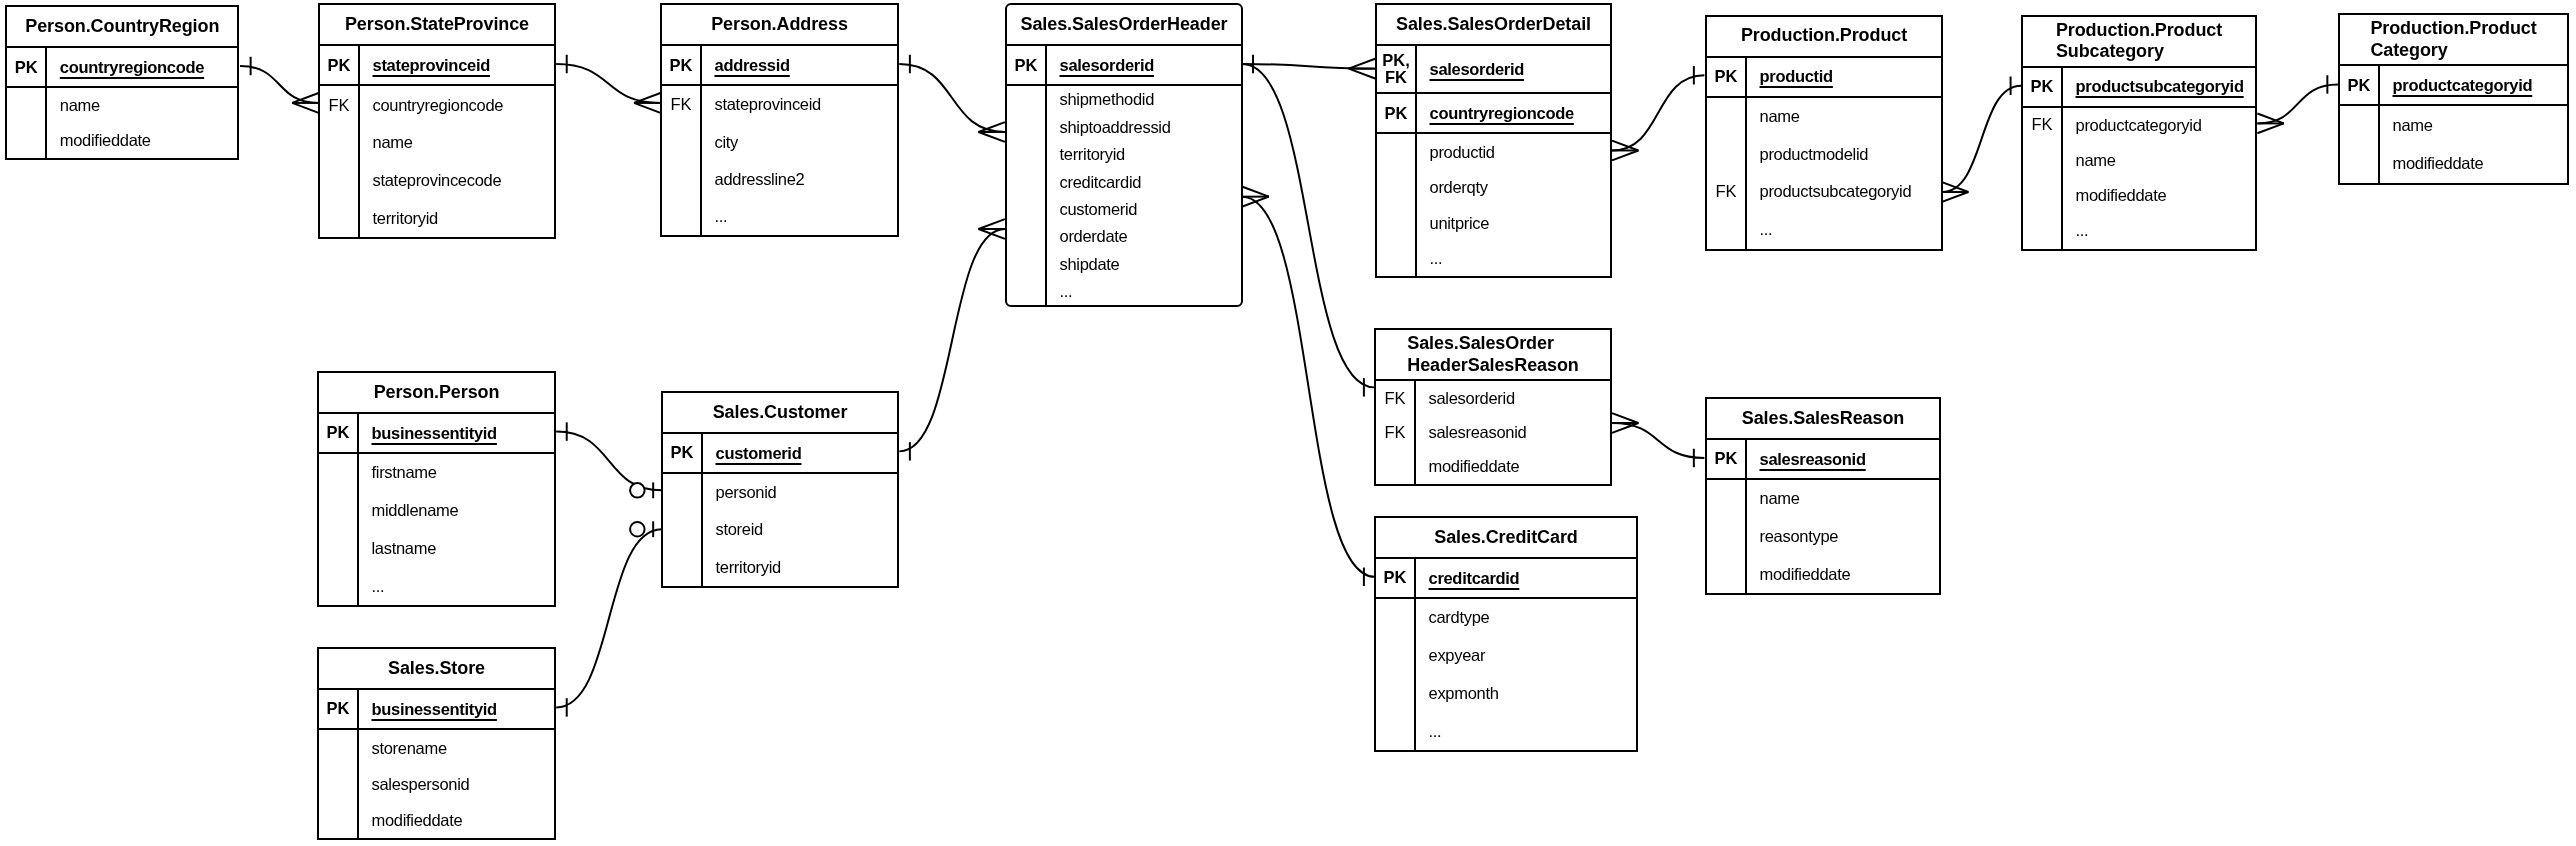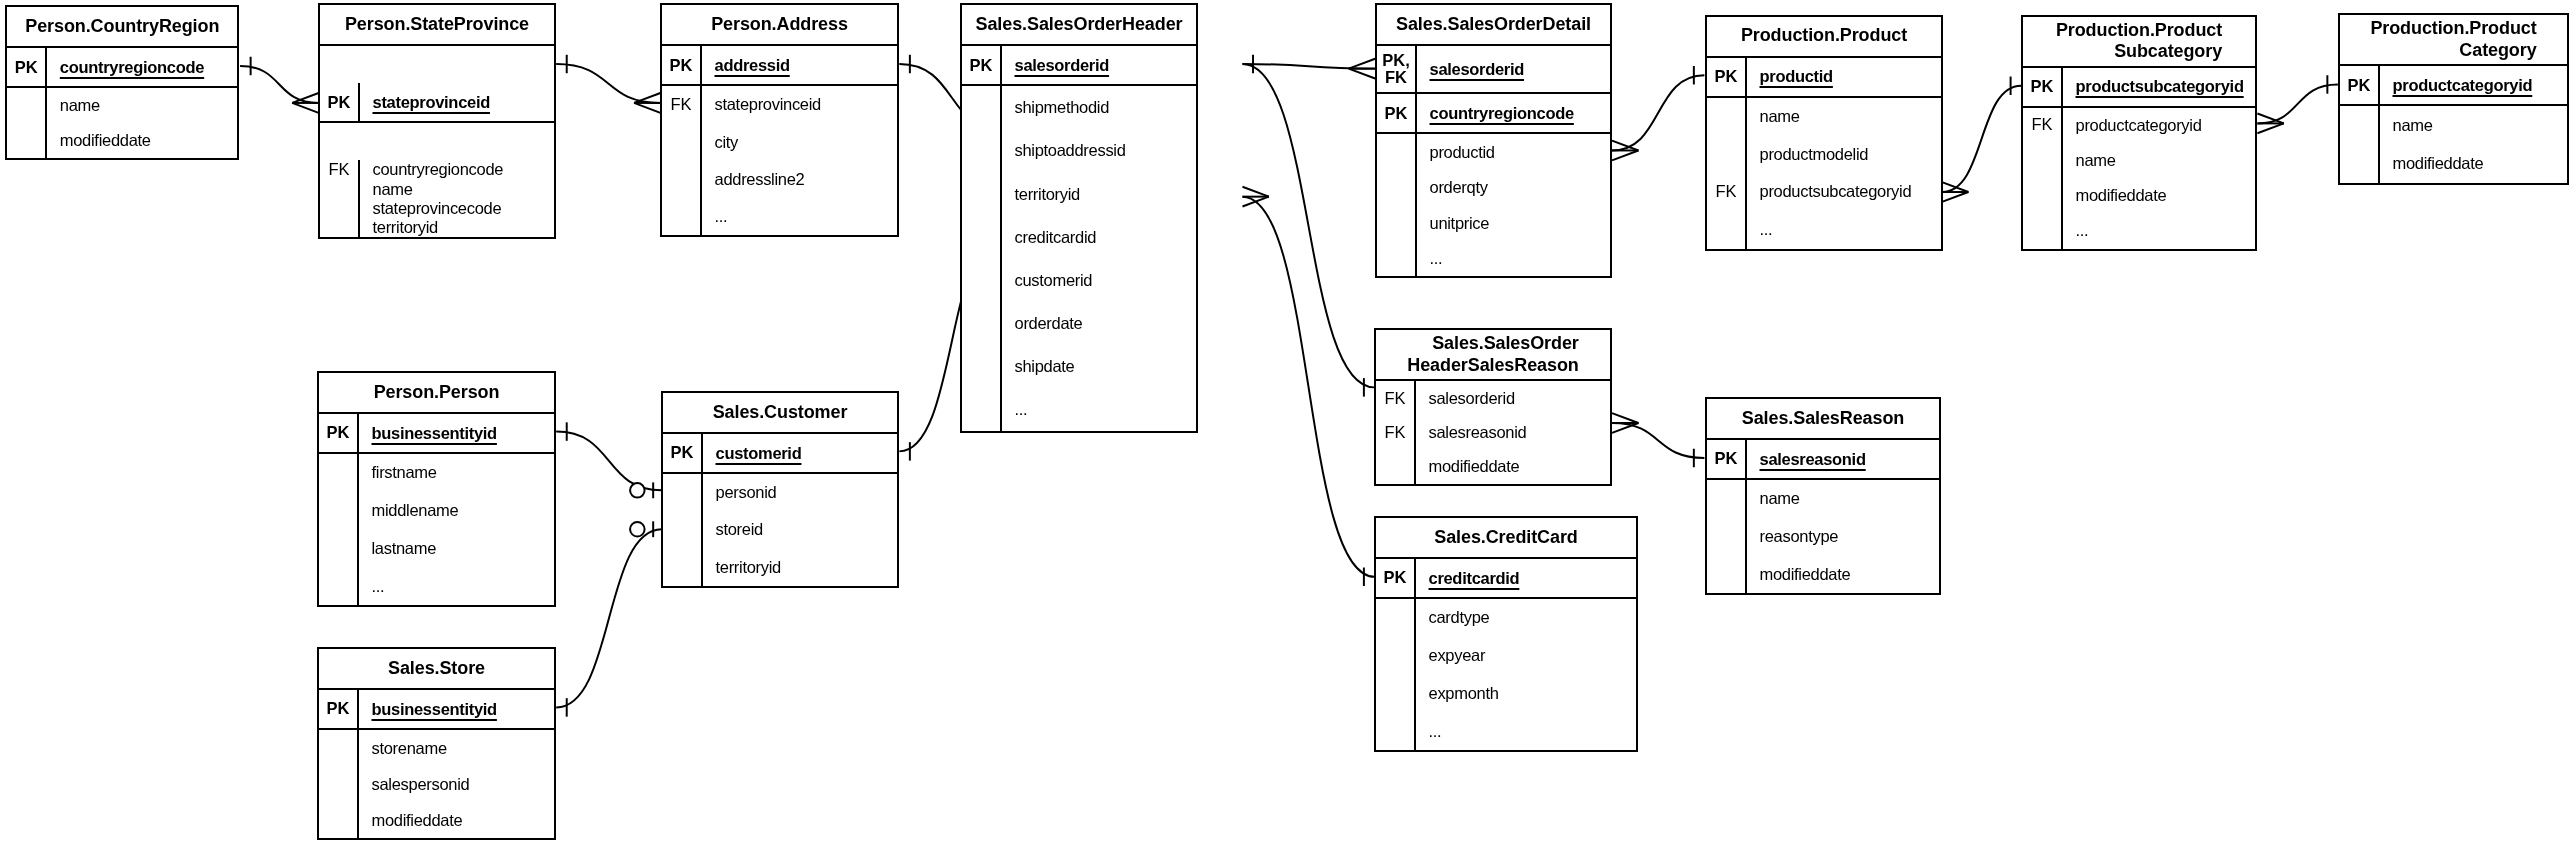--- a/index.html
+++ b/index.html
@@ -25,21 +25,21 @@
     display: flex;
     flex-direction: column;
   }
   .tbl-title {
     box-sizing: border-box;
     border-bottom: 2px solid #000;
     flex: 0 0 auto;
     display: flex;
     align-items: center;
     justify-content: center;
-    text-align: right;
+    text-align: left;
     font-weight: bold;
     font-size: 18px;
     line-height: 1.18;
     white-space: pre-line;
     letter-spacing: -0.1px;
   }
   .krow {
     box-sizing: border-box;
     border-bottom: 2px solid #000;
     flex: 0 0 auto;
@@ -159,21 +159,21 @@
           <div class="brow">
             <span class="kcell"></span>
             <span class="acell">name</span>
           </div>
           <div class="brow">
             <span class="kcell"></span>
             <span class="acell">modifieddate</span>
           </div>
         </div>
       </div>
-      <div class="tbl" style="left: 318px; top: 3.3px; width: 238px; height: 236px; gap: 37px;">
+      <div class="tbl" style="left: 318px; top: 3.3px; width: 238px; height: 236px;">
         <div class="tbl-title" style="height: 41px;">Person.StateProvince</div>
         <div class="krow" style="height: 40px;">
           <span class="kcell">PK</span>
           <span class="acell">stateprovinceid</span>
         </div>
         <div class="tblbody">
           <div class="brow">
             <span class="kcell">FK</span>
             <span class="acell">countryregioncode</span>
           </div>
@@ -209,21 +209,21 @@
           <div class="brow">
             <span class="kcell"></span>
             <span class="acell">addressline2</span>
           </div>
           <div class="brow">
             <span class="kcell"></span>
             <span class="acell">...</span>
           </div>
         </div>
       </div>
-      <div class="tbl" style="left: 960px; top: 3.3px; width: 238px; height: 430px;">
+      <div class="tbl" style="left: 1005px; top: 3.3px; width: 238px; height: 304px; border-radius: 6px;">
         <div class="tbl-title" style="height: 41px;">Sales.SalesOrderHeader</div>
         <div class="krow" style="height: 40px;">
           <span class="kcell">PK</span>
           <span class="acell">salesorderid</span>
         </div>
         <div class="tblbody">
           <div class="brow">
             <span class="kcell"></span>
             <span class="acell">shipmethodid</span>
           </div>

